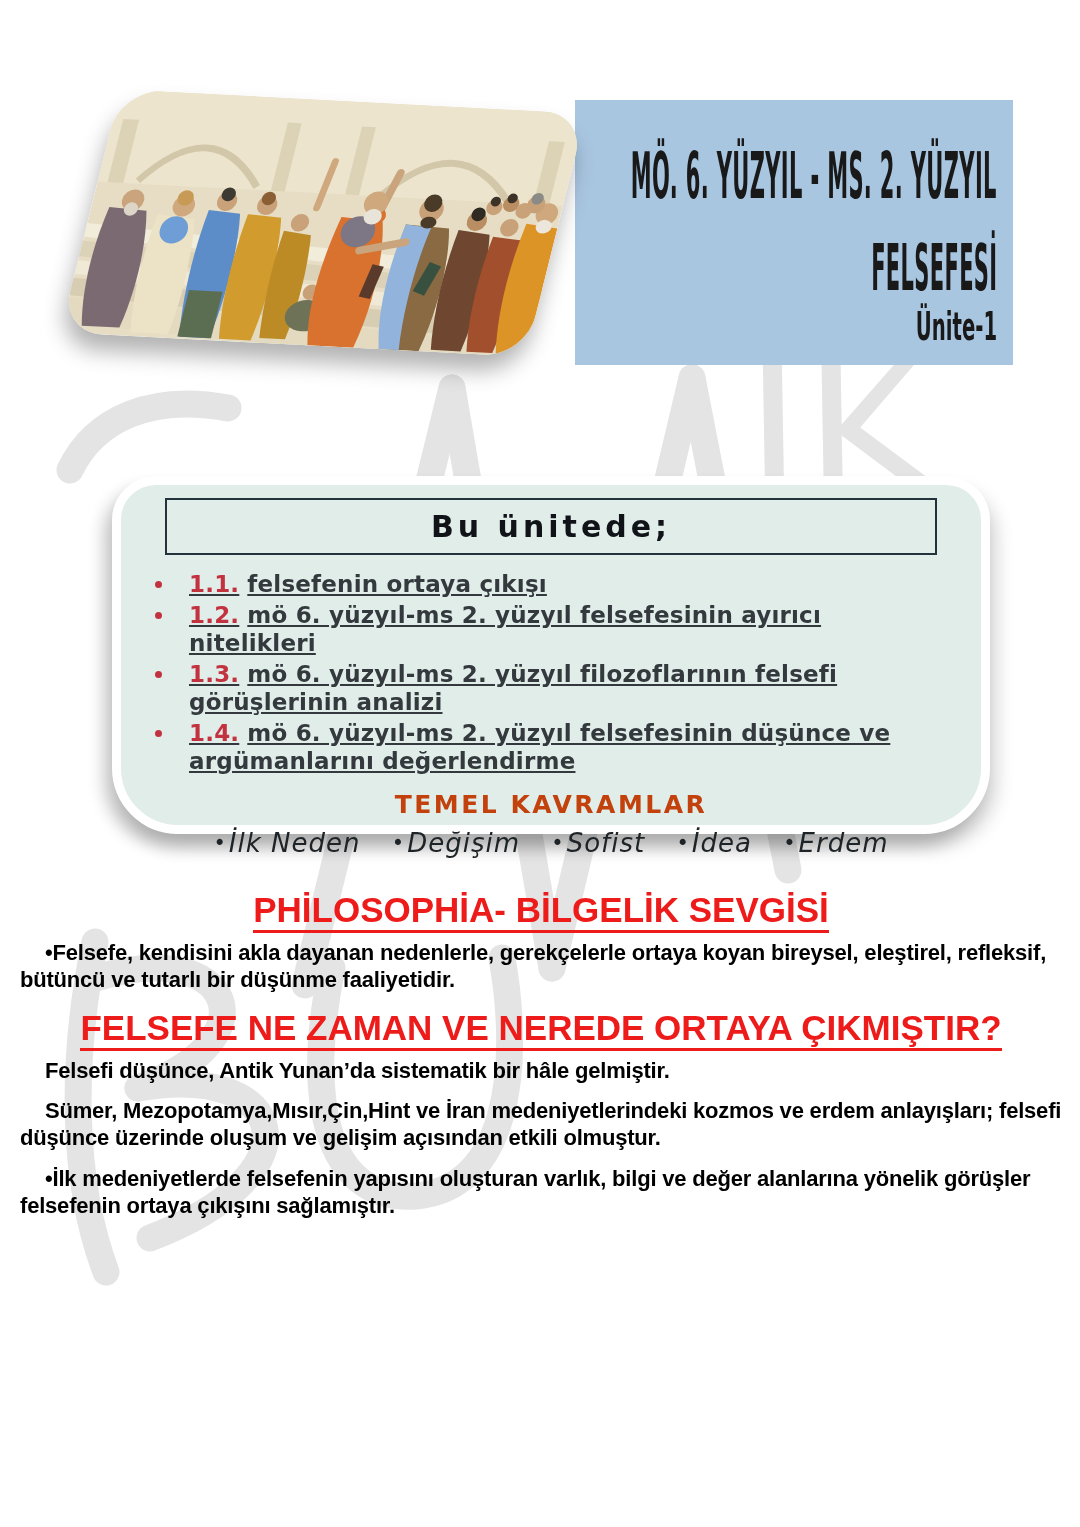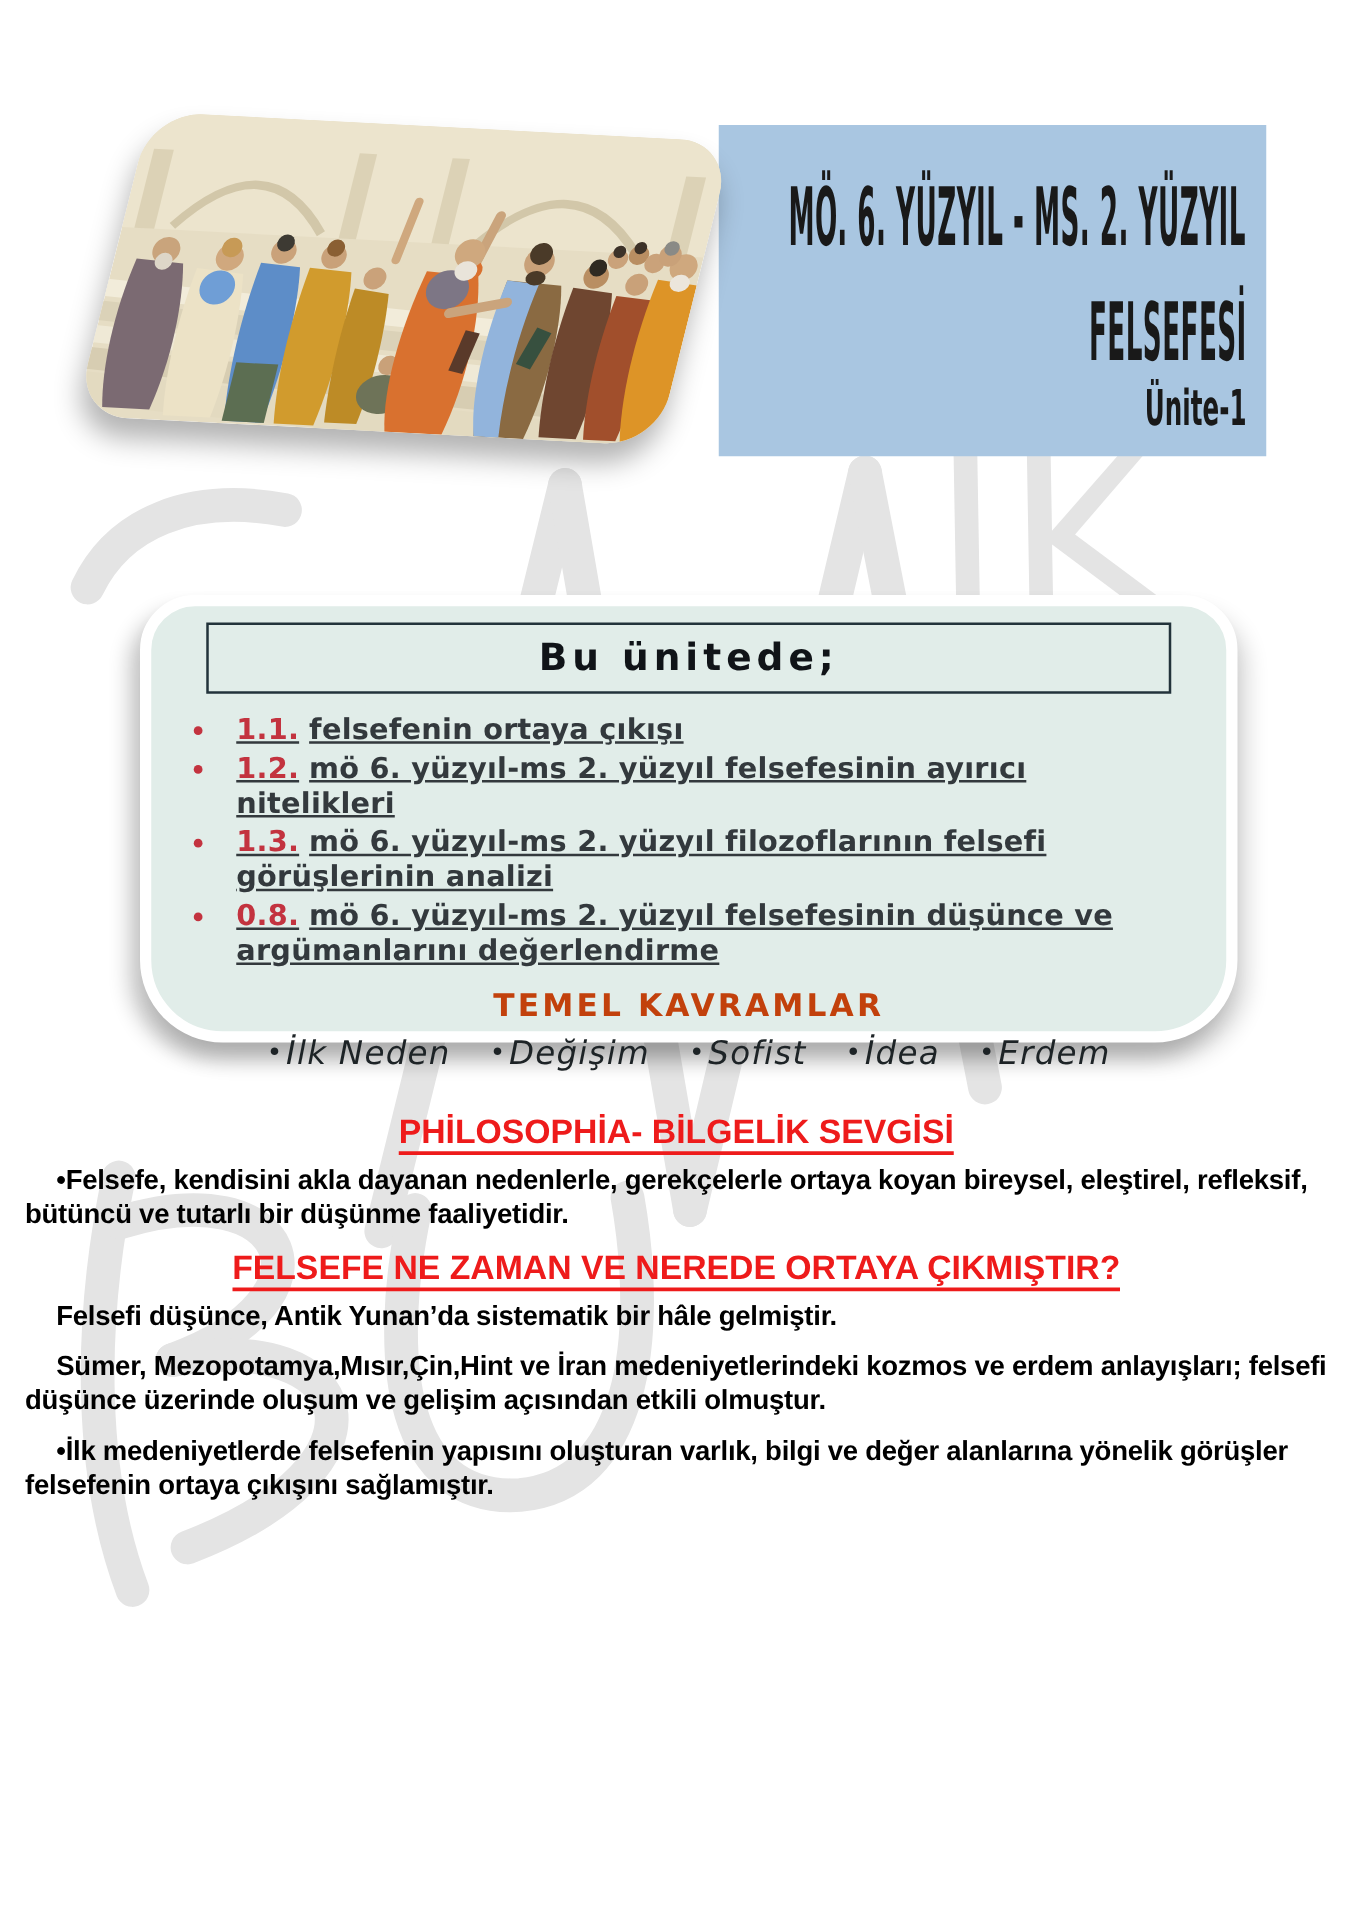--- a/index.html
+++ b/index.html
@@ -65,21 +65,21 @@
   .kc-line {
     text-align:center; margin-top:9px; font-size:26px; color:#1d2326;
     letter-spacing:1px; font-style:italic;
   }
   .kc-item { margin:0 11px; white-space:nowrap; }
   .kc-b { margin-right:2px; font-size:21px; vertical-align:2px; font-style:normal; }
 
   
   .content { position:absolute; left:20px; right:18px; top:890px; z-index:1; }
   .red-h {
-    margin:0 0 10px; text-align:center; font-size:27px; font-weight:bold;
+    margin:0 0 10px; text-align:center; font-size:35px; font-weight:bold;
     color:#ee1b1b; letter-spacing:0;
   }
   .red-h .u { border-bottom:3px solid #ee1b1b; padding-bottom:1px; }
   .content p {
     margin:0 0 14px; font-size:22px; font-weight:bold; color:#000;
     line-height:1.22; letter-spacing:-0.2px; text-indent:25px;
   }
   .content p.last { margin-bottom:9px; }
 </style>
 </head>
@@ -194,21 +194,21 @@
       <li>
         <span class="num">1.1.</span><span>felsefenin ortaya çıkışı</span>
       </li>
       <li>
         <span class="num">1.2.</span><span>mö 6. yüzyıl-ms 2. yüzyıl felsefesinin ayırıcı nitelikleri</span>
       </li>
       <li>
         <span class="num">1.3.</span><span>mö 6. yüzyıl-ms 2. yüzyıl filozoflarının felsefi görüşlerinin analizi</span>
       </li>
       <li>
-        <span class="num">0.8.</span><span>mö 6. yüzyıl-ms 2. yüzyıl felsefesinin düşünce ve argümanlarını değerlendirme</span>
+        <span class="num">1.4.</span><span>mö 6. yüzyıl-ms 2. yüzyıl felsefesinin düşünce ve argümanlarını değerlendirme</span>
       </li>
     </ul>
     <div class="kc-title">TEMEL KAVRAMLAR</div>
     <div class="kc-line">
       <span class="kc-item"><span class="kc-b">•</span><span>İlk Neden</span></span>
       <span class="kc-item"><span class="kc-b">•</span><span>Değişim</span></span>
       <span class="kc-item"><span class="kc-b">•</span><span>Sofist</span></span>
       <span class="kc-item"><span class="kc-b">•</span><span>İdea</span></span>
       <span class="kc-item"><span class="kc-b">•</span><span>Erdem</span></span>
     </div>

